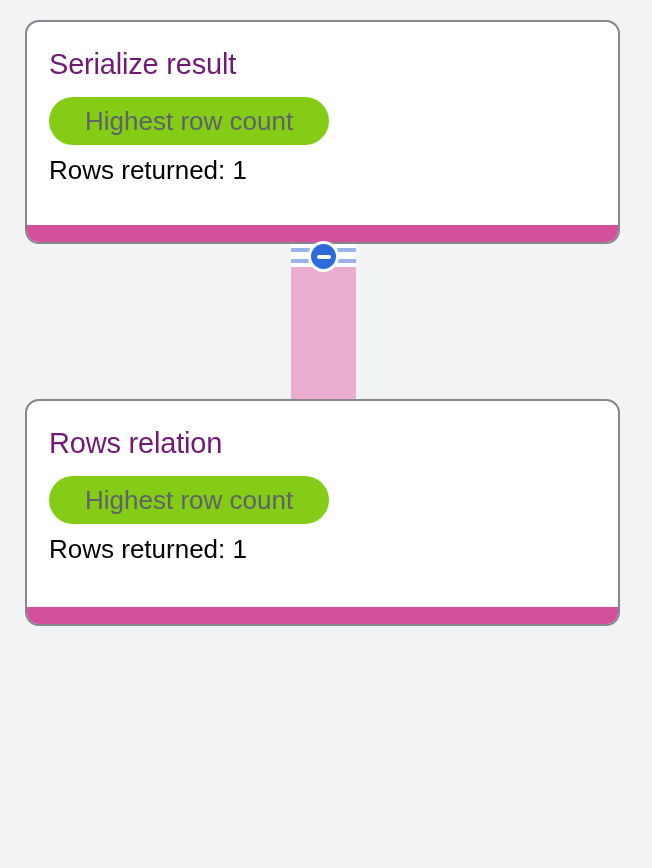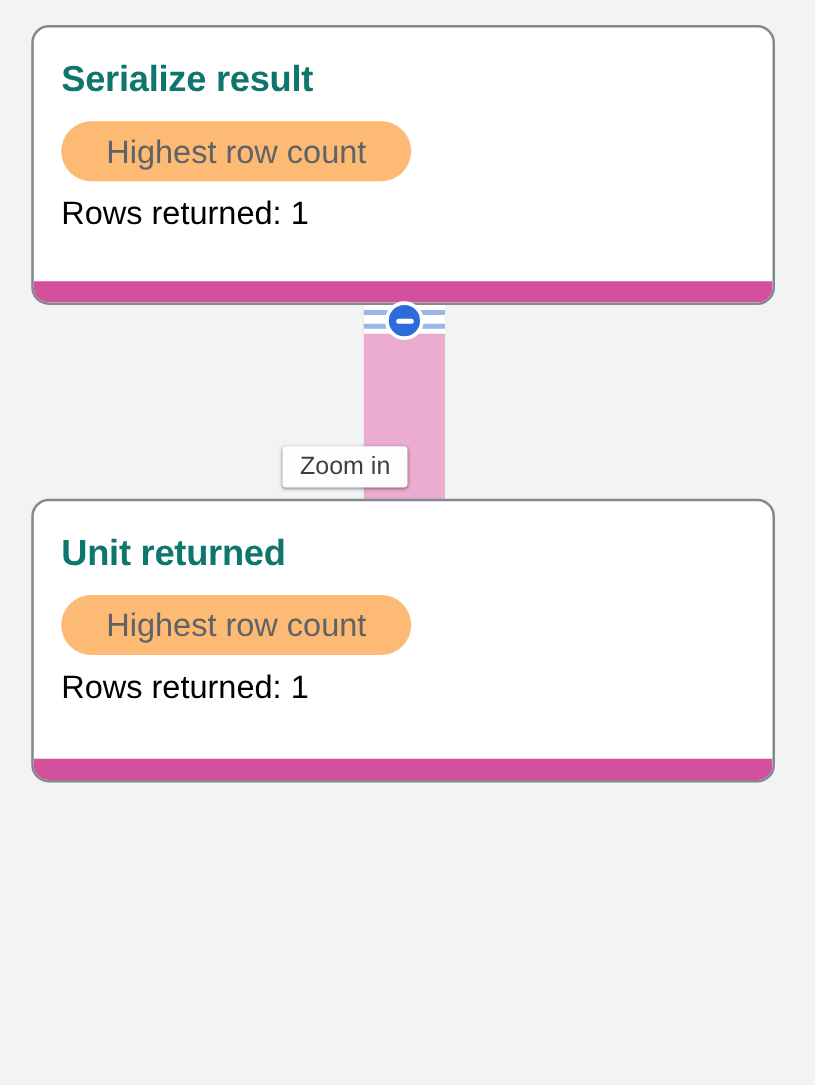--- a/index.html
+++ b/index.html
@@ -31,29 +31,29 @@
     box-sizing:border-box;
     overflow:hidden;
     z-index:2;
     padding:24px 22px 0 22px;
   }
   .card-serialize{top:20px;height:224px;}
   .card-unit{top:399px;height:227px;}
 
   .card-title{
     font-size:29px;
-    font-weight:700;
-    color:#0f766e;
+    font-weight:400;
+    color:#701a75;
     letter-spacing:-0.2px;
     line-height:36px;
   }
   .badge{
     display:inline-block;
     margin-top:15px;
-    background:#fdba74;
+    background:#84cc16;
     color:#5f6368;
     font-size:26px;
     line-height:30px;
     padding:9px 36px;
     border-radius:26px;
     text-align:right;
   }
   .rows-line{
     margin-top:9px;
     font-size:26px;
@@ -132,32 +132,31 @@
   <div class="card card-serialize">
     <div class="card-title">Serialize result</div>
     <div>
       <span class="badge">Highest row count</span>
     </div>
     <div class="rows-line">Rows returned: 1</div>
     <div class="accent-bar"></div>
   </div>
 
   <div class="card card-unit">
-    <div class="card-title">Unit returned</div>
+    <div class="card-title">Rows relation</div>
     <div>
       <span class="badge">Highest row count</span>
     </div>
     <div class="rows-line">Rows returned: 1</div>
     <div class="accent-bar"></div>
   </div>
 
   <div class="collapse-band">
     <div class="stripe stripe-top"></div>
     <div class="stripe stripe-bottom"></div>
   </div>
 
   <button class="collapse-btn">
     <span class="minus-glyph"></span>
   </button>
 
-  <div class="tooltip">Zoom in</div>
 
 </div>
 
 </body></html>

